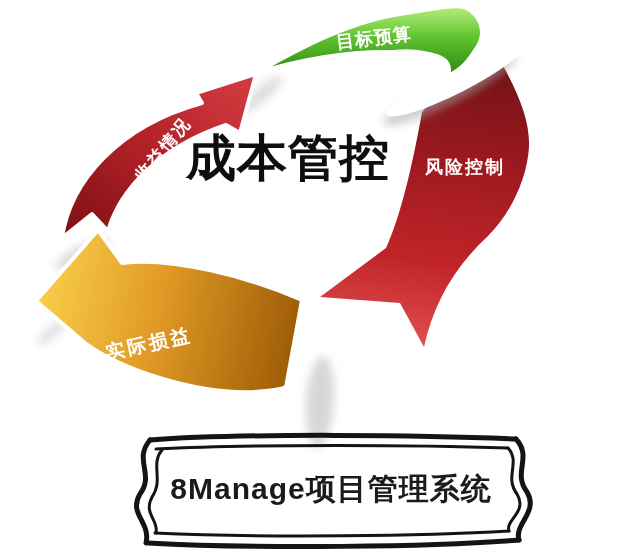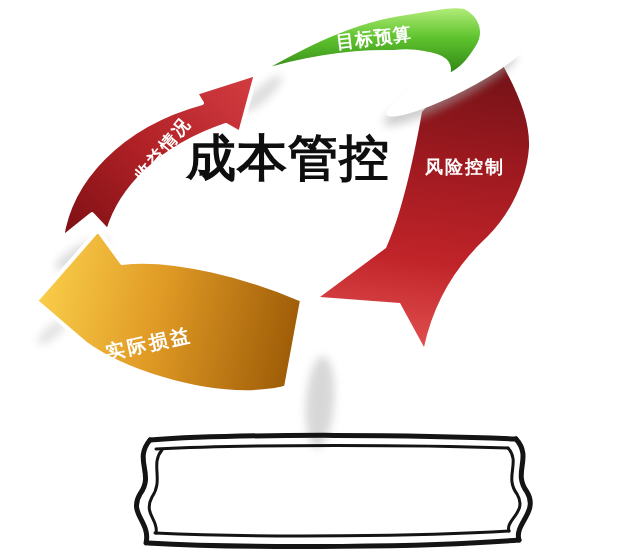--- a/index.html
+++ b/index.html
@@ -121,13 +121,14 @@
     </g>
   </svg>
 
   <div class="lbl lbl-green">目标预算</div>
   <div class="lbl lbl-risk">风险控制</div>
   <div class="lbl lbl-actual">实际损益</div>
   <div class="lbl lbl-revenue">收益情况</div>
 
   <div class="center-title">成本管控</div>
 
+  <div class="banner-text">8Manage项目管理系统</div>
 </div>
 
 </body></html>

